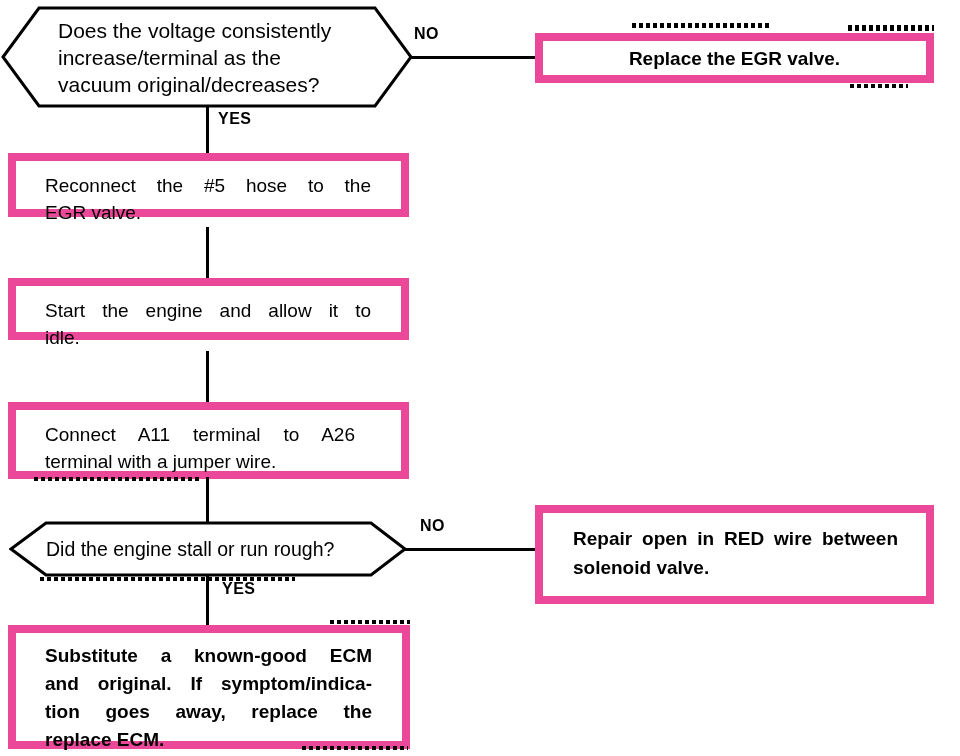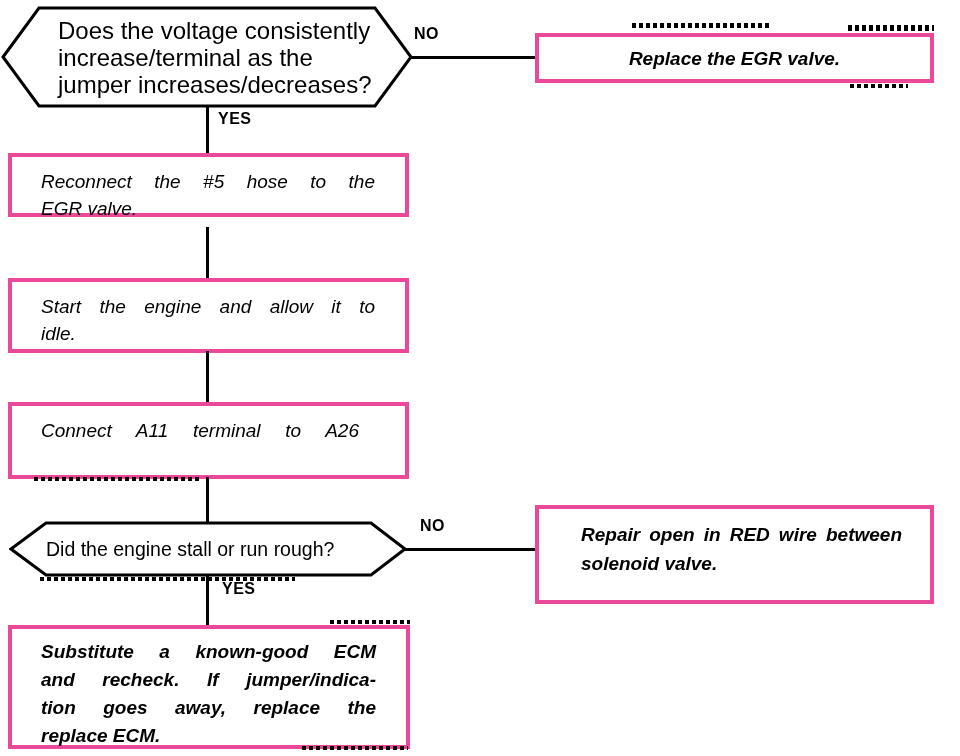--- a/index.html
+++ b/index.html
@@ -2,99 +2,100 @@
 <html><head>
 <meta charset="utf-8">
 <style>
   html,body{margin:0;padding:0;background:#ffffff;}
   .stage{
     position:relative;width:960px;height:756px;background:#ffffff;
     font-family:"Liberation Sans",sans-serif;color:#000;overflow:hidden;
   }
   .box{
     position:absolute;box-sizing:border-box;background:#fff;
-    border:4px solid #ec4899;font-size:19px;line-height:27px;font-style:italic;
+    border:8px solid #ec4899;font-size:19px;line-height:27px;
   }
   .box.bold{font-weight:700;}
   .bline{display:block;}
   .jl{text-align:justify;text-align-last:justify;}
   .ll{text-align:left;}
   .hexsvg{position:absolute;}
-  .hextext{position:absolute;font-size:24px;line-height:27px;}
+  .hextext{position:absolute;font-size:21px;line-height:27px;}
   .lbl{position:absolute;font-weight:700;font-size:16px;letter-spacing:0.5px;}
   .line{position:absolute;background:#000;}
   .artifact{
     position:absolute;height:5px;
     background:repeating-linear-gradient(90deg,#000 0 4px,transparent 4px 7px);
   }
   .center-flex{display:flex;align-items:center;justify-content:center;}
 </style>
 </head>
 <body>
 
 <div class="stage">
 
   <svg class="hexsvg" style="left:1px;top:6px;" width="413" height="103">
     <polygon points="2,51 38,2 374,2 410,51 374,100 38,100" fill="#ffffff" stroke="#000000" stroke-width="3"></polygon>
   </svg>
   <div class="hextext" style="left:58px;top:17px;width:318px;">
     <span class="bline">Does the voltage consistently</span>
     <span class="bline">increase/terminal as the</span>
-    <span class="bline">jumper increases/decreases?</span>
+    <span class="bline">vacuum original/decreases?</span>
   </div>
 
   <div class="lbl" style="left:414px;top:25px;">NO</div>
   <div class="line" style="left:409px;top:56px;width:127px;height:3px;"></div>
 
   <div class="box bold center-flex" style="left:535px;top:33px;width:399px;height:50px;">
     <span>Replace the EGR valve.</span>
   </div>
 
   <div class="line" style="left:206px;top:106px;width:3px;height:49px;"></div>
   <div class="lbl" style="left:218px;top:110px;">YES</div>
 
   <div class="box" style="left:8px;top:153px;width:401px;height:64px;padding:11px 30px 0 29px;">
     <span class="bline jl">Reconnect the #5 hose to the</span>
     <span class="bline ll">EGR valve.</span>
   </div>
 
   <div class="line" style="left:206px;top:227px;width:3px;height:53px;"></div>
 
-  <div class="box" style="left:8px;top:278px;width:401px;height:75px;padding:11px 30px 0 29px;">
+  <div class="box" style="left:8px;top:278px;width:401px;height:62px;padding:11px 30px 0 29px;">
     <span class="bline jl">Start the engine and allow it to</span>
     <span class="bline ll">idle.</span>
   </div>
 
   <div class="line" style="left:206px;top:351px;width:3px;height:53px;"></div>
 
   <div class="box" style="left:8px;top:402px;width:401px;height:77px;padding:11px 46px 0 29px;">
     <span class="bline jl">Connect A11 terminal to A26</span>
+    <span class="bline ll">terminal with a jumper wire.</span>
   </div>
 
   <div class="line" style="left:206px;top:477px;width:3px;height:48px;"></div>
 
   <svg class="hexsvg" style="left:9px;top:521px;" width="399" height="57">
     <polygon points="2,28 37,2 362,2 396,28 362,54 37,54" fill="#ffffff" stroke="#000000" stroke-width="3"></polygon>
   </svg>
   <div class="hextext" style="left:46px;top:523px;height:48px;line-height:52px;font-size:19.5px;">Did the engine stall or run rough?</div>
 
   <div class="lbl" style="left:420px;top:517px;">NO</div>
   <div class="line" style="left:404px;top:548px;width:132px;height:3px;"></div>
 
-  <div class="box bold" style="left:535px;top:505px;width:399px;height:99px;padding:11px 28px 0 42px;line-height:29px;">
+  <div class="box bold" style="left:535px;top:505px;width:399px;height:99px;padding:11px 28px 0 30px;line-height:29px;">
     <span class="bline jl">Repair open in RED wire between</span>
     <span class="bline ll">solenoid valve.</span>
   </div>
 
   <div class="line" style="left:206px;top:576px;width:3px;height:51px;"></div>
   <div class="lbl" style="left:222px;top:580px;">YES</div>
 
   <div class="box bold" style="left:8px;top:625px;width:402px;height:124px;padding:9px 30px 0 29px;line-height:28px;">
     <span class="bline jl">Substitute a known-good ECM</span>
-    <span class="bline jl">and recheck. If jumper/indica-</span>
+    <span class="bline jl">and original. If symptom/indica-</span>
     <span class="bline jl">tion goes away, replace the</span>
     <span class="bline ll">replace ECM.</span>
   </div>
 
   <div class="artifact" style="left:632px;top:23px;width:140px;"></div>
   <div class="artifact" style="left:848px;top:25px;width:86px;height:6px;"></div>
   <div class="artifact" style="left:850px;top:84px;width:58px;height:4px;"></div>
   <div class="artifact" style="left:34px;top:477px;width:168px;height:4px;"></div>
   <div class="artifact" style="left:40px;top:577px;width:255px;height:4px;"></div>
   <div class="artifact" style="left:330px;top:620px;width:80px;height:4px;"></div>

